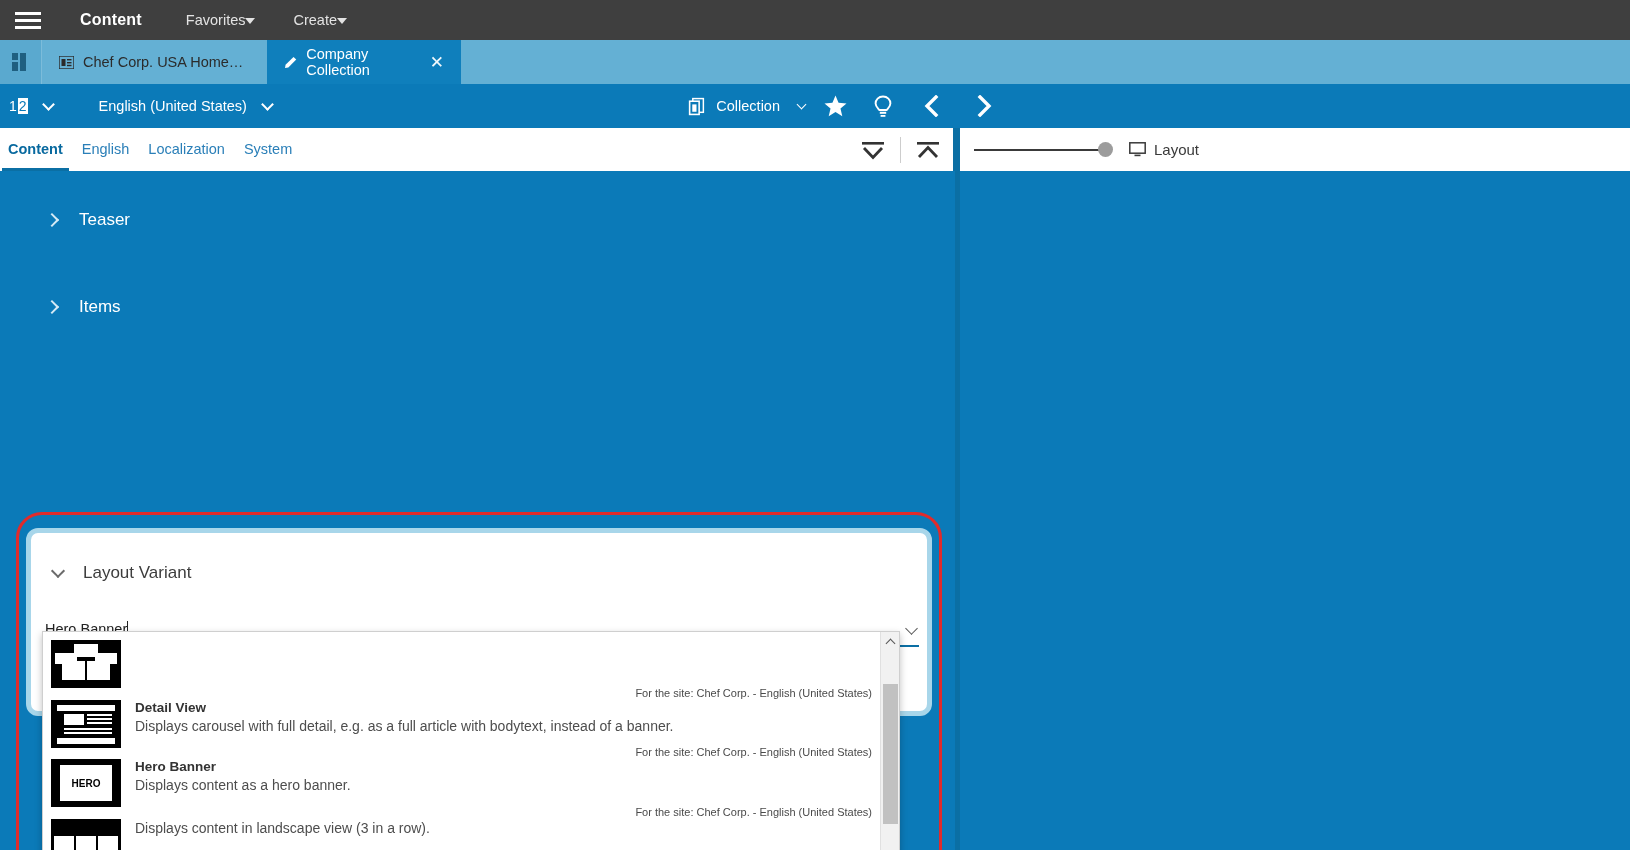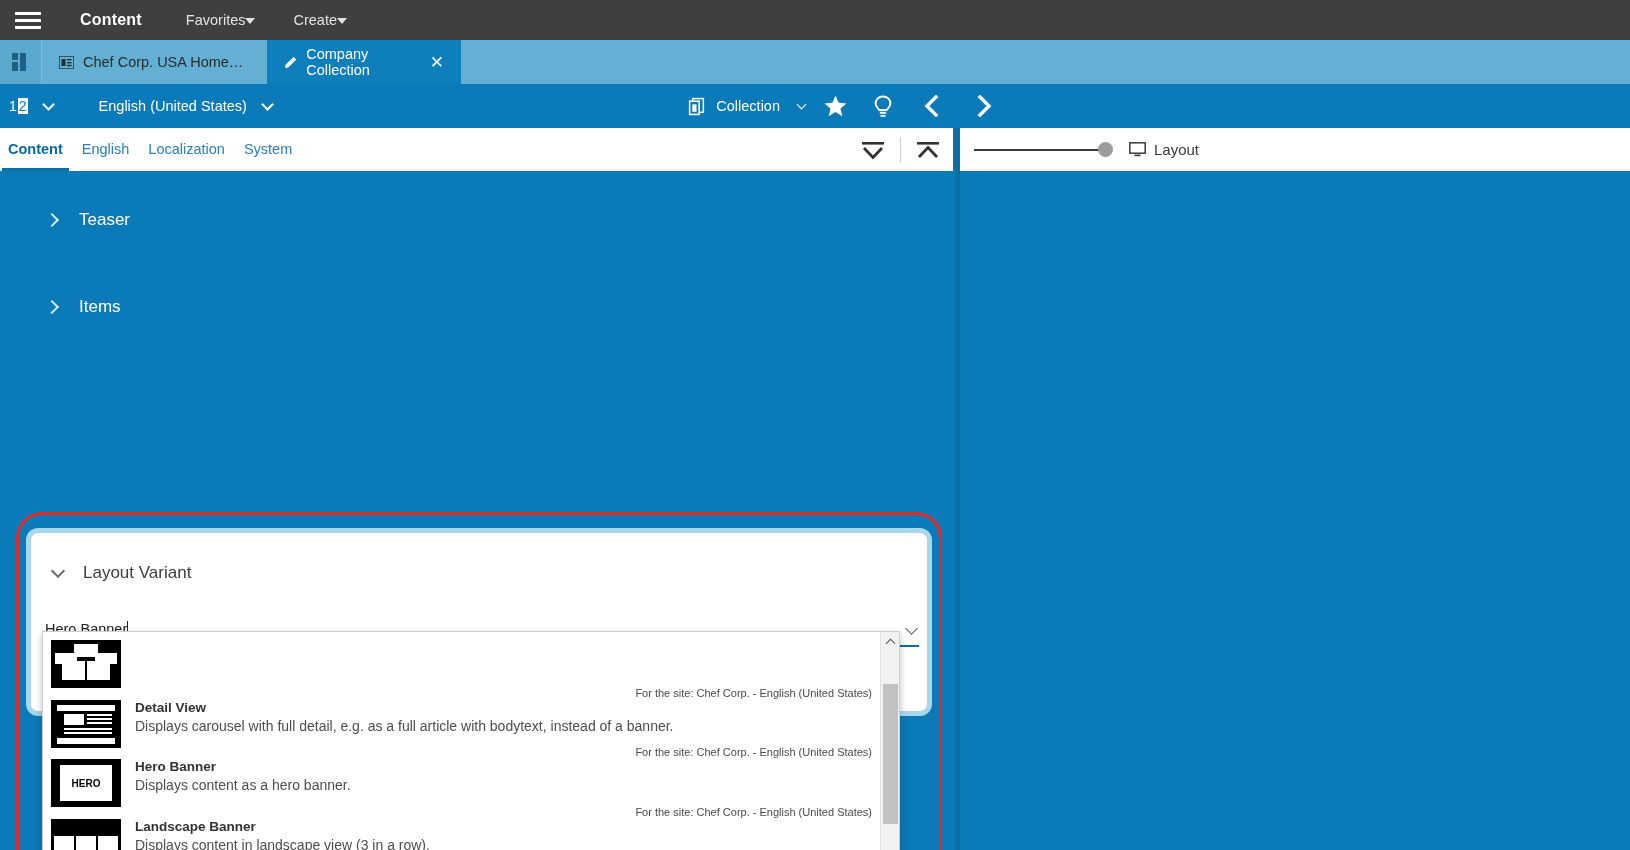--- a/index.html
+++ b/index.html
@@ -517,21 +517,20 @@
           </div>
         </div>
 
         <div class="dd-item">
           <div class="dd-ico">
             <i class="g" style="left:3px;top:17px;width:20px;height:14px"></i>
             <i class="g" style="left:25px;top:17px;width:20px;height:14px"></i>
             <i class="g" style="left:47px;top:17px;width:20px;height:14px"></i>
           </div>
           <div class="dd-body">
-            <div class="dd-title">Landscape Banner</div>
             <div class="dd-desc">Displays content in landscape view (3 in a row).</div>
 
           </div>
         </div>
 
       </div>
       <div class="dd-scroll">
         <div class="sc-arrow up">
             <i></i>
           </div>

